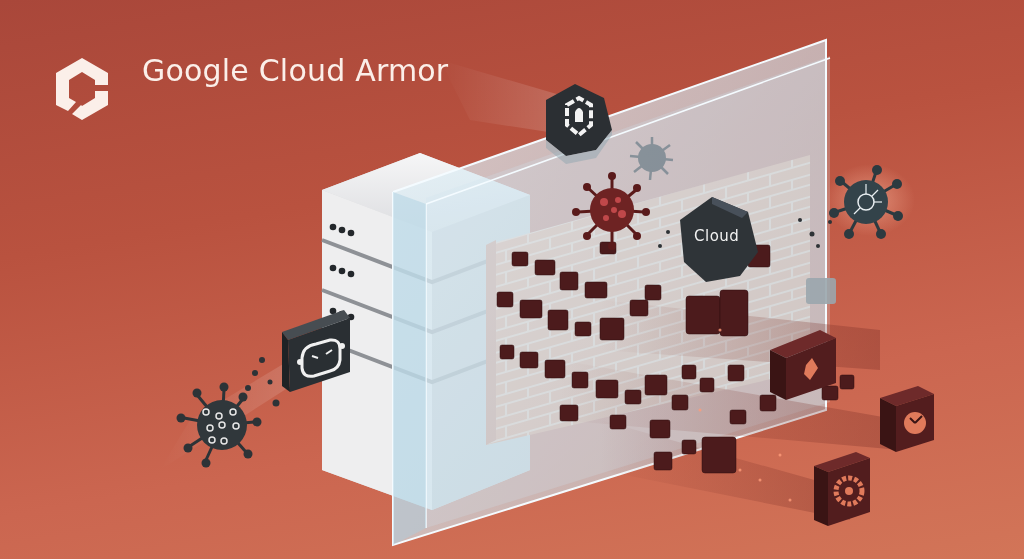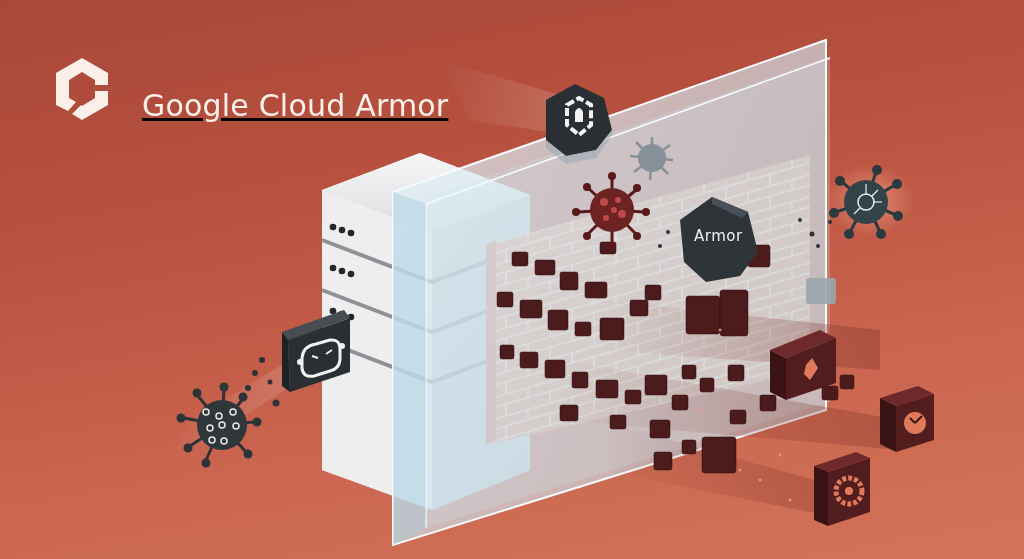--- a/index.html
+++ b/index.html
@@ -1,20 +1,20 @@
 <!DOCTYPE html>
 <html><head>
 <meta charset="utf-8">
 <style>
   html,body{margin:0;padding:0;}
   body{width:1024px;height:559px;overflow:hidden;position:relative;
     background:linear-gradient(170deg,#a9473a 0%,#b9523f 35%,#cb6650 70%,#d27558 100%);
     font-family:"Liberation Sans",sans-serif;}
   svg{position:absolute;left:0;top:0;}
-  .brand{position:absolute;left:48px;top:55px;display:flex;align-items:flex-end;text-decoration:underline;}
+  .brand{position:absolute;left:48px;top:55px;display:flex;align-items:flex-start;}
   .brand-text{color:#fbefe9;font-family:"DejaVu Sans","Liberation Sans",sans-serif;font-size:30px;letter-spacing:0.2px;margin-left:26px;margin-top:-2px;}
   .ddos-label{position:absolute;left:694px;top:227px;color:#f2f2f2;font-family:"DejaVu Sans",sans-serif;font-size:15px;letter-spacing:0.5px;}
 </style>
 </head>
 <body>
 
 <div class="brand">
   <svg style="position:relative" width="68" height="68" viewBox="0 0 68 68">
     <path d="M34 3 L60 18 L60 30 L47 30 L47 25 L34 17 L21 25 L21 43 L28 47 L20 56 L8 50 L8 18 Z" fill="#fbefe9"></path>
     <path d="M60 36 L60 50 L34 65 L24 59 L33 50 L34 51 L47 43 L47 36 Z" fill="#fbefe9"></path>
@@ -305,13 +305,13 @@
   <g fill="#ff9c7a" opacity="0.8">
     <circle cx="740" cy="470" r="1.5"></circle>
       <circle cx="760" cy="480" r="1.5"></circle>
       <circle cx="780" cy="455" r="1.5"></circle>
     <circle cx="790" cy="500" r="1.5"></circle>
       <circle cx="700" cy="410" r="1.5"></circle>
       <circle cx="720" cy="330" r="1.5"></circle>
   </g>
 </svg>
 
-<span class="ddos-label">Armor</span>
+<span class="ddos-label">Cloud</span>
 
 </body></html>

